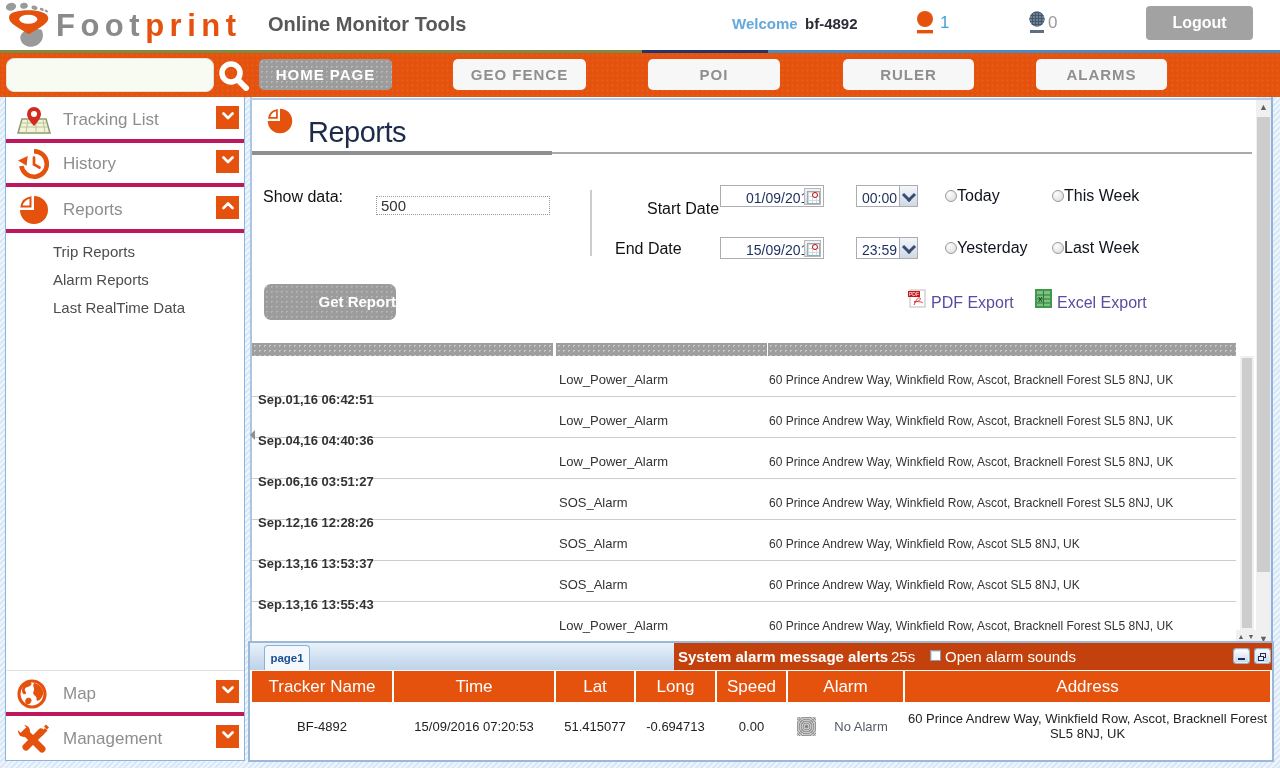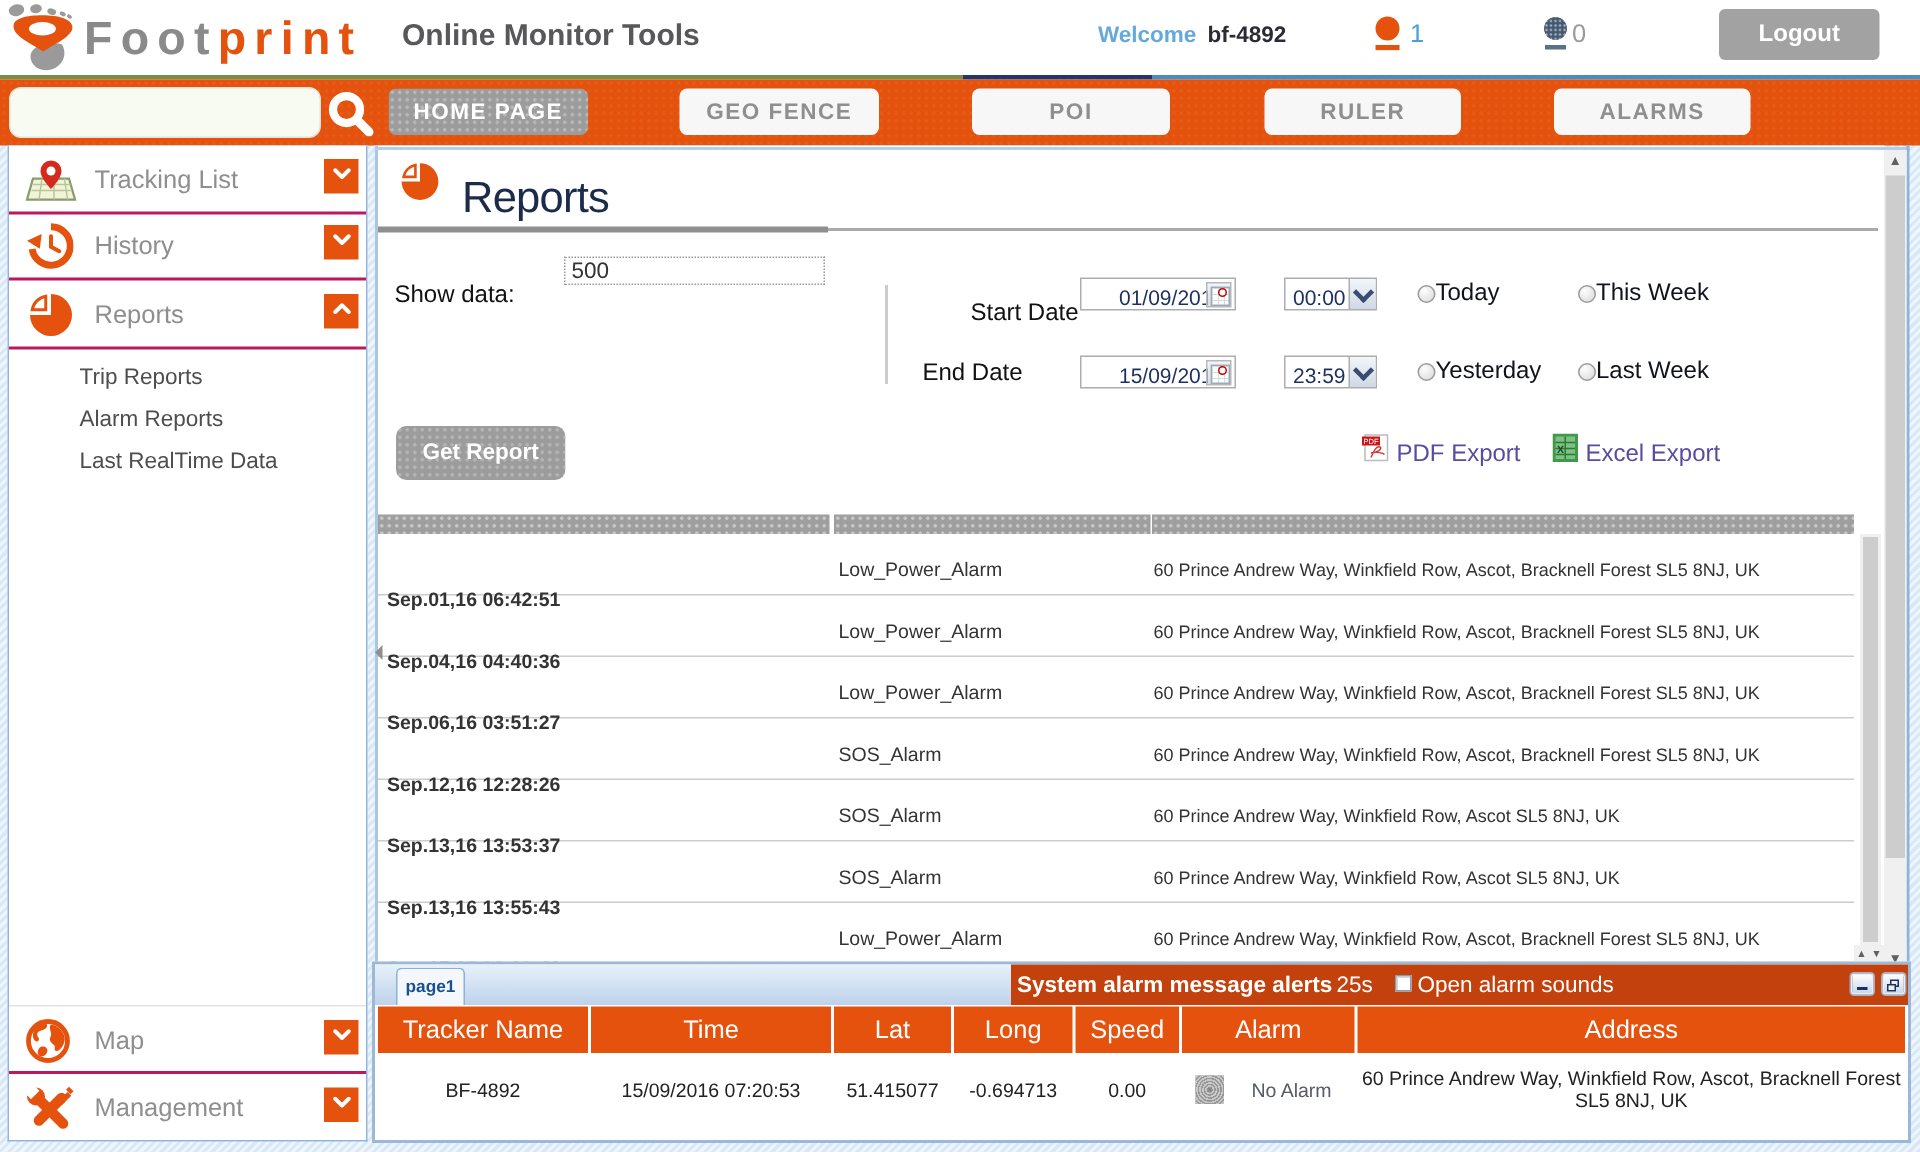--- a/index.html
+++ b/index.html
@@ -35,40 +35,40 @@
 #bhome { left:259px; width:133px; background:#9c9c9c; color:#fff;
   background-image:radial-gradient(#b8b8b8 1px, transparent 1px); background-size:5px 5px; }
 #bgeo { left:453px; width:133px; }
 #bpoi { left:648px; width:132px; }
 #bruler { left:843px; width:131px; }
 #balarms { left:1036px; width:131px; }
 
 
 #sidebar { position:absolute; left:5px; top:97px; width:240px; height:664px; background:#fff;
   border:1.5px solid #8fb4dc; border-top:none; }
-.mitem { position:absolute; left:0; width:238px; height:46px; border-bottom:2px solid #be185d; }
+.mitem { position:absolute; left:0; width:238px; height:46px; border-bottom:4px solid #be185d; }
 .mitem .txt { position:absolute; left:57px; top:13px; font-size:17px; color:#8e8e8e; }
 .chev { position:absolute; left:210px; top:9px; width:23px; height:23px; background:#e4520d;
   color:#fff; text-align:center; }
 .chev svg { margin-top:6px; }
 .sub { position:absolute; left:47px; font-size:15px; color:#4d4d4d; }
 
 
 #content { position:absolute; left:250px; top:97px; width:1006px; height:544px; background:#fff; }
 #ctitle { position:absolute; left:58px; top:19px; font-size:29px; letter-spacing:-0.5px; color:#1c2b4a; }
 #crule { position:absolute; left:2px; top:54px; width:1000px; height:4px; }
 #crule .d { position:absolute; left:0; top:0; width:300px; height:4px; background:#8f8f8f; }
 #crule .l { position:absolute; left:300px; top:1px; width:700px; height:2px; background:#aaa; }
 
 .lbl { position:absolute; font-size:16px; color:#111; }
 .inp { position:absolute; border:1px solid #a9a9a9; background:#fff; font-size:15px; color:#333; font-family:"Liberation Sans", sans-serif; }
 
-#getreport { position:absolute; left:14px; top:187px; width:113px; height:36px; background:#9c9c9c;
+#getreport { position:absolute; left:14px; top:187px; width:132px; height:36px; background:#9c9c9c;
   background-image:radial-gradient(#b4b4b4 1px, transparent 1px); background-size:5px 5px;
-  border-radius:7px; color:#fff; font-weight:bold; font-size:15px; text-align:center; line-height:36px; }
+  border-radius:7px; color:#fff; font-weight:bold; font-size:15px; text-align:right; line-height:36px; }
 
 
 #mtable { position:absolute; left:2px; top:246px; width:986px; }
 .mhdr { position:absolute; top:0; height:13px; background:#9e9e9e;
   background-image:radial-gradient(#c6c6c6 1px, transparent 1px); background-size:5px 5px; }
 .mrow { position:absolute; height:41px; border-bottom:1px solid #ccc; width:984px; }
 .mrow .c1 { position:absolute; left:6px; top:16px; font-weight:bold; font-size:13px; color:#333;margin-top:20px; }
 .mrow .c2 { position:absolute; left:307px; top:16px; font-size:13px; color:#333; }
 .mrow .c3 { position:absolute; left:517px; top:17px; font-size:12px; color:#333; }
 
@@ -240,21 +240,21 @@
     <path d="M16 16 L16 2 A14 14 0 1 1 2 16 Z" fill="#e4520d"></path>
     <path d="M12.5 12.5 L12.5 3.5 A11 11 0 0 0 3.5 12.5 Z" fill="#fff" stroke="#e4520d" stroke-width="2"></path>
   </svg>
   <div id="ctitle">Reports</div>
   <div id="crule">
       <div class="d"></div>
       <div class="l"></div>
     </div>
 
   <div class="lbl" style="left:13px; top:91px;">Show data:</div>
-  <input class="inp" style="left: 126px; top: 74px; width: 174px; height: 19px; padding-left: 4px; border: 1px dotted rgb(153, 153, 153);" value="500">
+  <input class="inp" style="left: 126px; top: 99px; width: 174px; height: 19px; padding-left: 4px; border: 1px dotted rgb(153, 153, 153);" value="500">
   <div style="position:absolute; left:340px; top:93px; width:2px; height:66px; background:#ccc;"></div>
   <div class="lbl" style="left:365px; top:103px;margin-left:32px;">Start Date</div>
   <div class="lbl" style="left:365px; top:143px;">End Date</div>
 
   <div class="dinp" style="left:470px; top:88px;">
       <span>01/09/2016</span>
       <span class="calbtn"></span>
     </div>
   <div class="dinp" style="left:470px; top:140px;">
       <span>15/09/2016</span>

